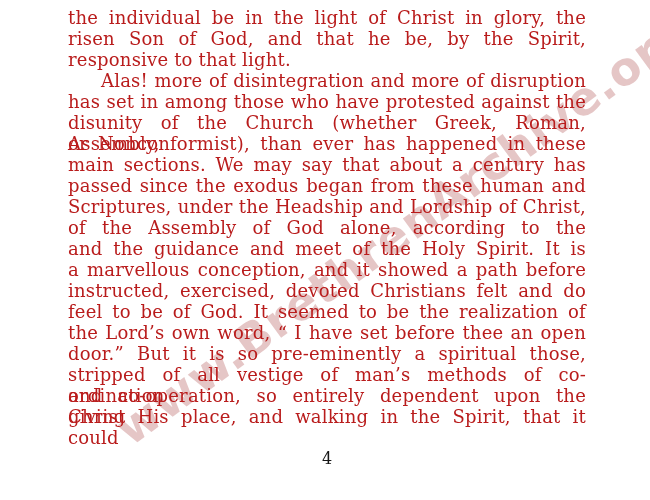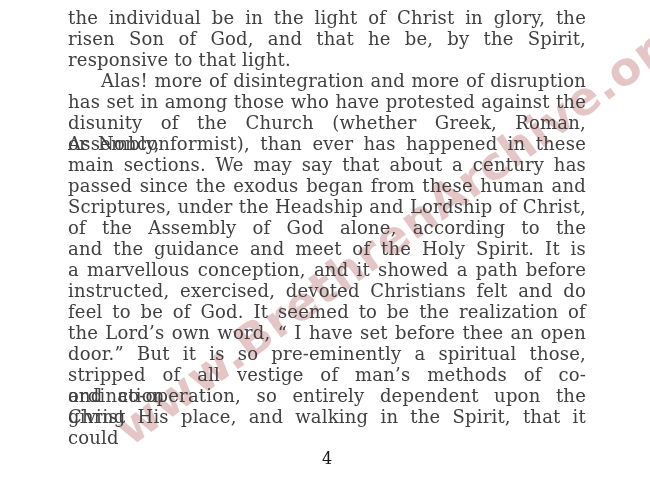--- a/index.html
+++ b/index.html
@@ -14,21 +14,21 @@
   .text-block {
     position: absolute;
     left: 68px;
     top: 7px;
     width: 518px;
   }
   .line {
     font-size: 18px;
     line-height: 21px;
     height: 21px;
-    color: #404040;
+    color: #b91c1c;
     letter-spacing: 0.2px;
   }
   .line.j {
     text-align: justify;
     text-align-last: justify;
   }
   .line.l { text-align: left; }
   .line.indent { padding-left: 33px; }
   .it { }
   .page-number {

